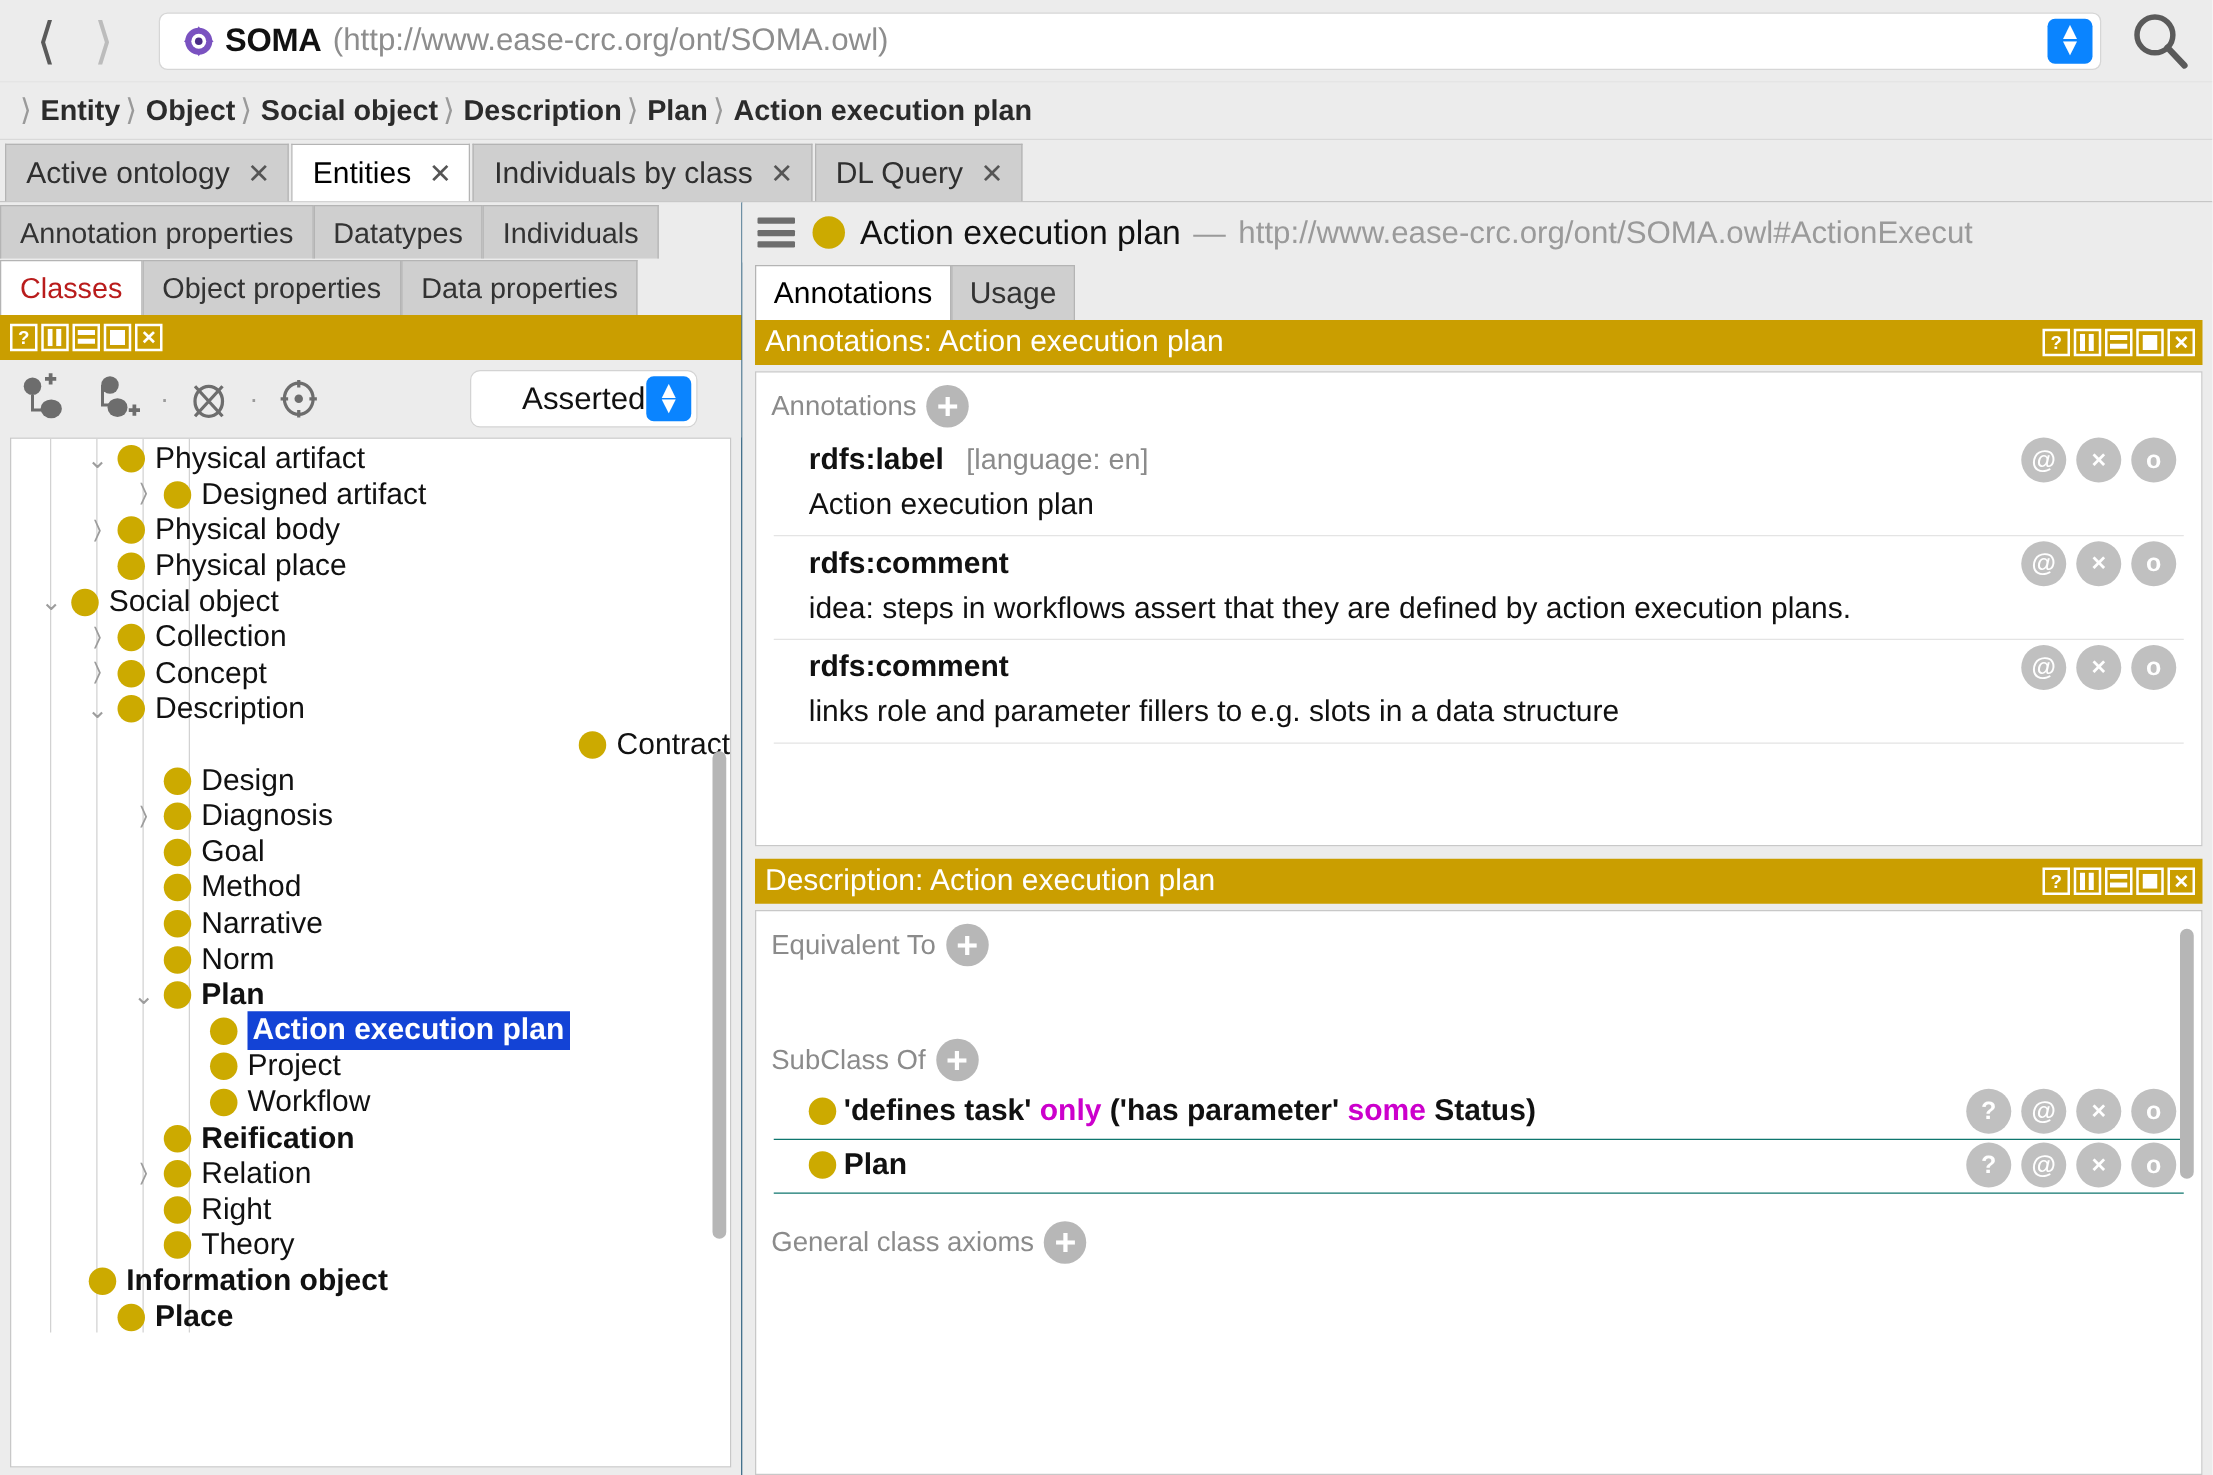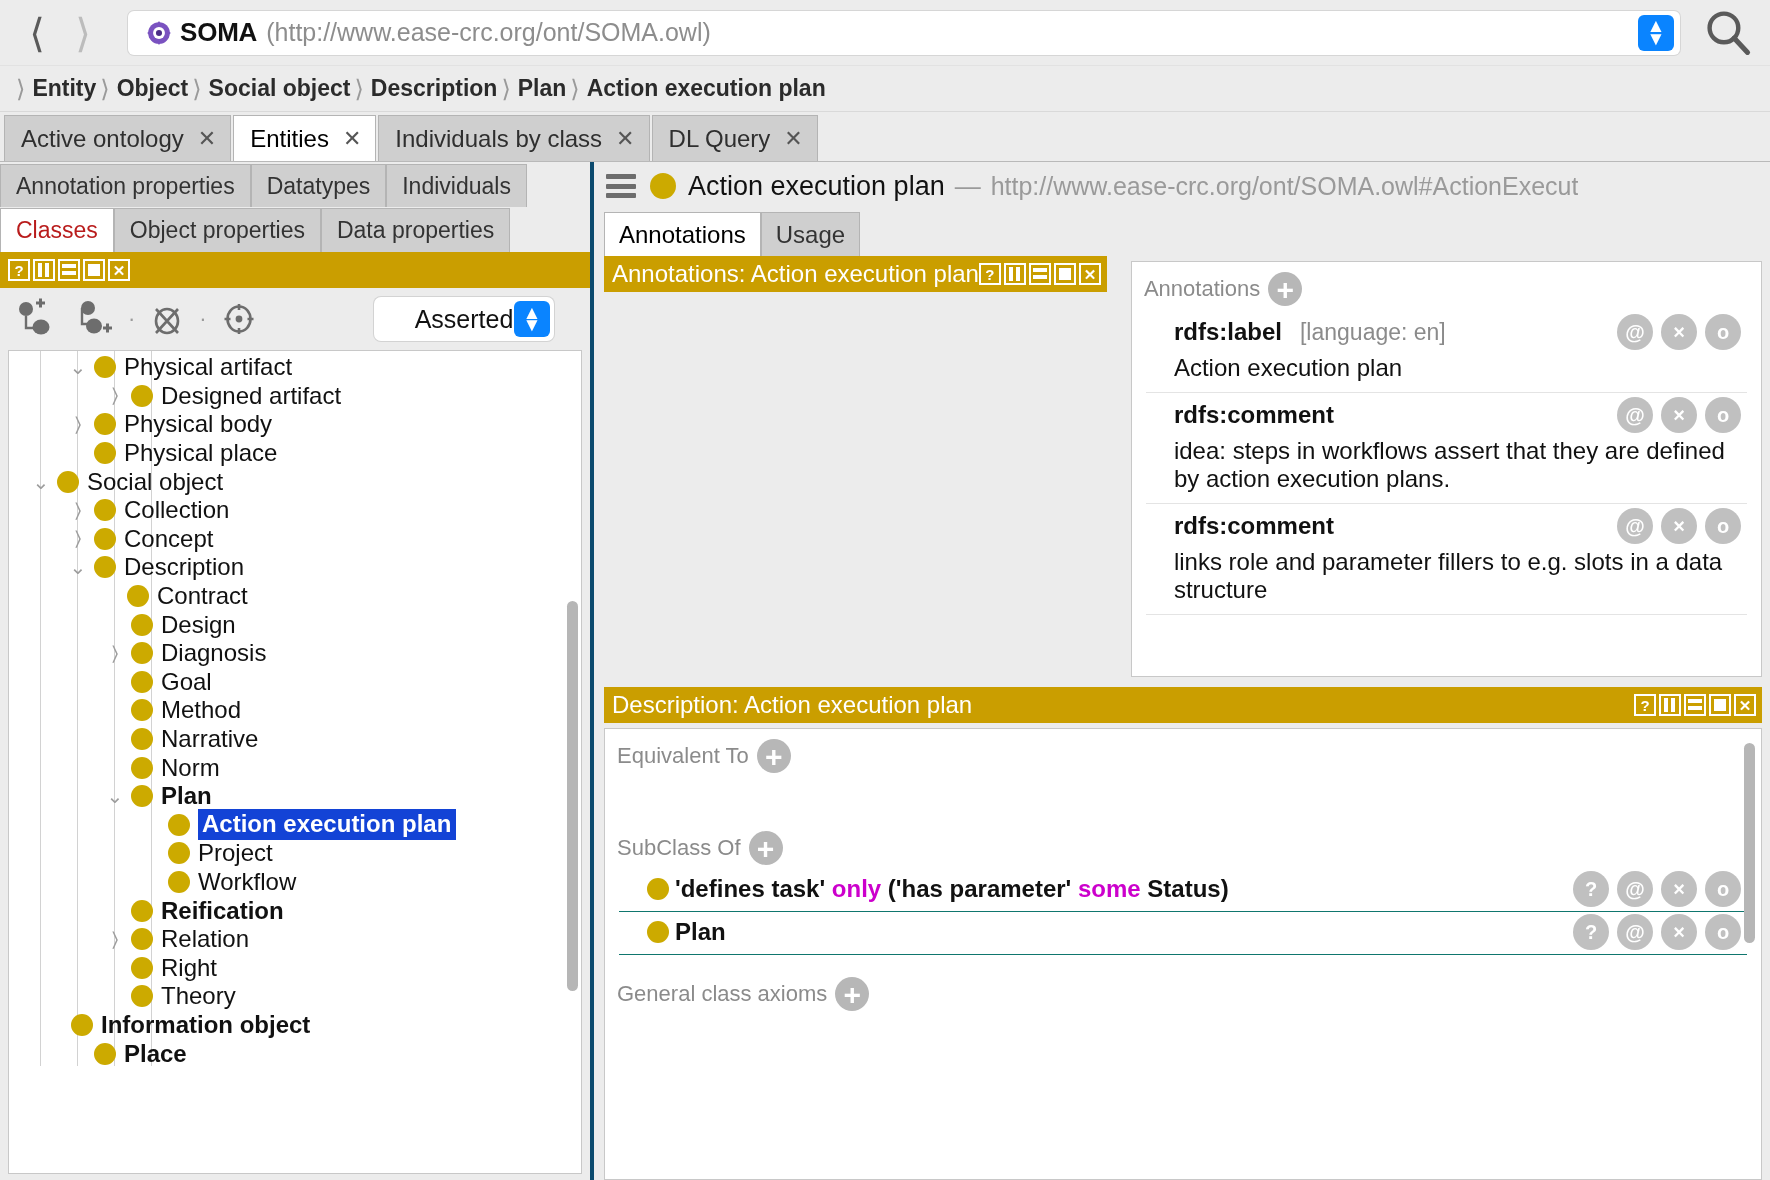--- a/index.html
+++ b/index.html
@@ -57,21 +57,21 @@
   .tab {
     height: 46px; display: flex; align-items: center; padding: 0 14px 0 16px;
     background: #cfcfcf; border: 1px solid #b4b4b4; border-bottom: none;
     font-size: 24px; color: #2f2f2f; margin-right: 2px;
   }
   .tab.active { background: #ffffff; color: #000; }
   .tab .x { margin-left: 14px; color: #555; font-size: 22px; }
 
   
   .body { display: flex; height: 1018px; }
-  .left { width: 594px; background: #ececec; border-right: 4px solid #0c4a6e;
+  .left { width: 594px; background: #ececec; border-right: 1px solid #0c4a6e;
           display: flex; flex-direction: column; }
   .right { flex: 1; background: #ececec; display: flex; flex-direction: column; }
 
   
   .subtabs { display: flex; align-items: flex-end; height: 45px; background: #ececec; }
   .subtab {
     height: 43px; display: flex; align-items: center; padding: 0 15px;
     background: #cfcfcf; border: 1px solid #b4b4b4; border-bottom: none;
     font-size: 23px; color: #333;
   }
@@ -129,21 +129,21 @@
   .eh-iri { font-size: 25px; color: #9a9a9a; white-space: nowrap; overflow: hidden; }
 
   .right-tabs { display: flex; align-items: flex-end; height: 46px; padding-left: 10px; }
   .rtab {
     height: 44px; display: flex; align-items: center; padding: 0 14px;
     background: #cfcfcf; border: 1px solid #b4b4b4; border-bottom: none;
     font-size: 24px; color: #333;
   }
   .rtab.active { background: #fff; color: #000; }
 
-  .ann-panel { margin: 0 8px 0 10px; display: flex; flex-direction: row; height: 421px; gap: 24px; }
+  .ann-panel { margin: 0 8px 0 10px; display: flex; flex-direction: column; height: 421px; }
   .ann-body {
     flex: 1; background: #fff; border: 1px solid #c8c8c8; margin-top: 5px;
     position: relative; overflow: hidden; padding: 8px 0 0 0;
   }
   .sect-head { display: flex; align-items: center; padding: 2px 0 4px 12px; }
   .sect-label { font-size: 22px; color: #8b8b8b; }
   .plus {
     width: 34px; height: 34px; border-radius: 50%; background: #b7b7b7;
     color: #fff; display: flex; align-items: center; justify-content: center;
     font-size: 30px; font-weight: bold; margin-left: 8px; line-height: 0.9;
@@ -356,21 +356,21 @@
             <div class="trow" style="padding-left: 59px;">
               <span class="twist">〉</span>
               <span class="bullet"></span>
               <span class="tlabel">Concept</span>
             </div>
             <div class="trow" style="padding-left: 59px;">
               <span class="twist">⌄</span>
               <span class="bullet"></span>
               <span class="tlabel">Description</span>
             </div>
-            <div class="trow" style="padding-left: 92px;">
+            <div class="trow" style="padding-left: 92px; justify-content: flex-end;">
               <span class="twist">&nbsp;</span>
               <span class="bullet"></span>
               <span class="tlabel">Contract</span>
             </div>
             <div class="trow" style="padding-left: 96px;">
               <span class="twist">&nbsp;</span>
               <span class="bullet"></span>
               <span class="tlabel">Design</span>
             </div>
             <div class="trow" style="padding-left: 96px;">

